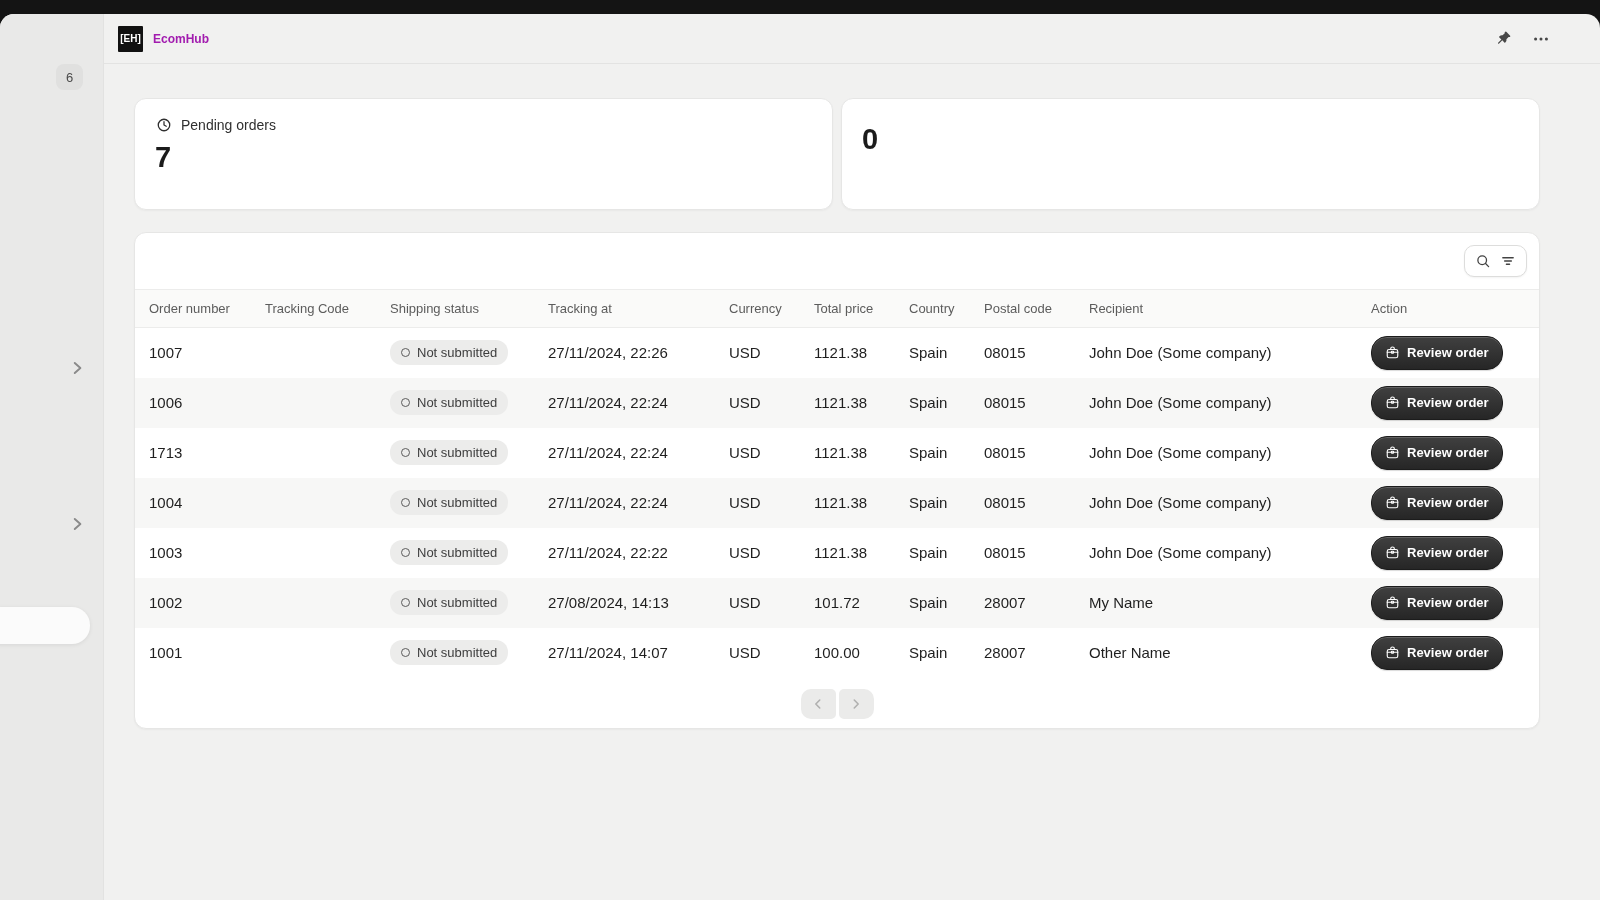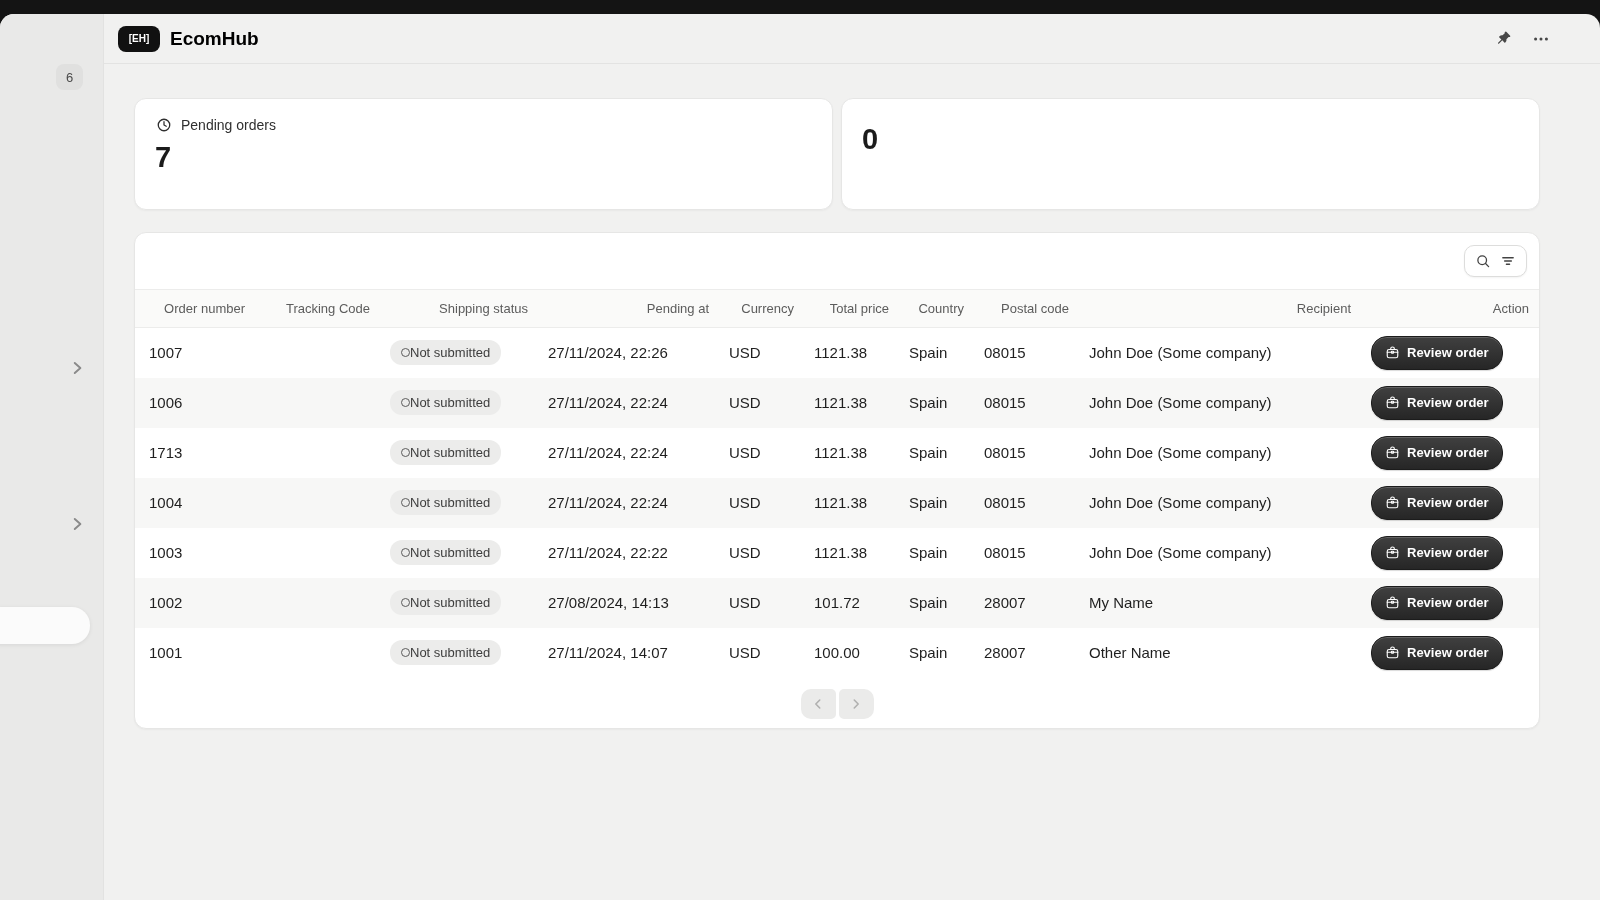--- a/index.html
+++ b/index.html
@@ -45,26 +45,26 @@
   
   .main { flex:1; display:flex; flex-direction:column; min-width:0; }
   .topnav {
     height:50px; flex:0 0 50px;
     display:flex; align-items:center; justify-content:space-between;
     padding:0 50px 0 14px;
     border-bottom:1px solid #e3e3e2;
   }
   .brand { display:flex; align-items:center; gap:10px; }
   .logo {
-    width:42px; height:26px; border-radius:8px;
+    width:25px; height:26px; border-radius:1px;
     background:#111; color:#fff;
     display:flex; align-items:center; justify-content:center;
     font-size:10px; font-weight:bold; letter-spacing:0;
   }
-  .brand-name { font-size:19px; font-weight:600; color:#000000; }
+  .brand-name { font-size:12px; font-weight:600; color:#a21caf; }
   .nav-actions { display:flex; align-items:center; gap:20px; color:#474747; }
   .icon-btn { width:18px; height:18px; cursor:pointer; display:flex; align-items:center; justify-content:center; }
   
   .content { padding:34px 60px 0 30px; }
   .page-title { margin:0 0 34px; font-size:27px; font-weight:700; color:#1d1d1d; letter-spacing:-.2px; }
   .stats { display:grid; grid-template-columns:1fr 1fr; gap:8px; margin-bottom:22px; }
   .stat-card {
     height:112px; background:#fff;
     border:1px solid #e6e6e5; border-radius:12px;
     box-shadow:0 1px 2px rgba(0,0,0,.04);
@@ -86,27 +86,27 @@
     display:flex; align-items:center; gap:9px;
     background:#fff; border:1px solid #dddddc; border-radius:10px;
     box-shadow:0 1px 2px rgba(0,0,0,.05);
     color:#424242; cursor:pointer;
   }
   table { width:100%; border-collapse:collapse; font-size:15px; color:#1f1f1f; }
   thead th {
     height:38px; background:#fafaf9;
     border-top:1px solid #ececeb; border-bottom:1px solid #ececeb;
     font-size:13px; font-weight:400; color:#5c5c5c;
-    text-align:right; padding:0 10px; white-space:nowrap;
+    text-align:left; padding:0 10px; white-space:nowrap;
   }
   thead th:first-child, tbody td:first-child { padding-left:14px; }
   tbody td { height:50px; padding:0 10px; white-space:nowrap; }
   tbody tr:nth-child(even) { background:#f7f7f6; }
   .status-badge {
-    display:inline-flex; align-items:center; 
+    display:inline-flex; align-items:center; gap:7px;
     background:#ececeb; border-radius:12px;
     padding:5px 11px; font-size:13px; color:#3d3d3d;
   }
   .status-ring {
     width:9px; height:9px; border-radius:50%;
     border:1.5px solid #5c5c5c; flex:0 0 auto;
   }
   .review-btn {
     display:inline-flex; align-items:center; gap:7px;
     height:34px; padding:0 13px;
@@ -222,21 +222,21 @@
             <col style="width:75px">
               <col style="width:105px">
               <col style="width:282px">
               <col>
           </colgroup>
           <thead>
             <tr>
               <th>Order number</th>
               <th>Tracking Code</th>
               <th>Shipping status</th>
-              <th>Pending at</th>
+              <th>Tracking at</th>
               <th>Currency</th>
               <th>Total price</th>
               <th>Country</th>
               <th>Postal code</th>
               <th>Recipient</th>
               <th>Action</th>
             </tr>
           </thead>
           <tbody>
             <tr>

